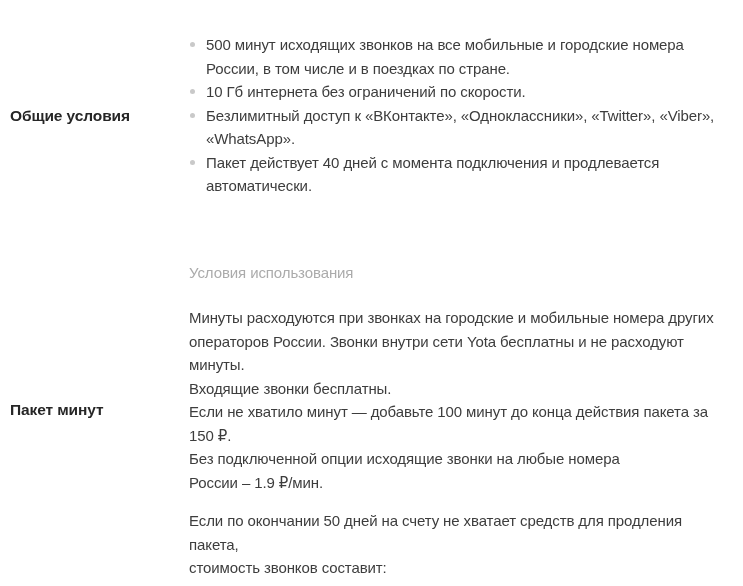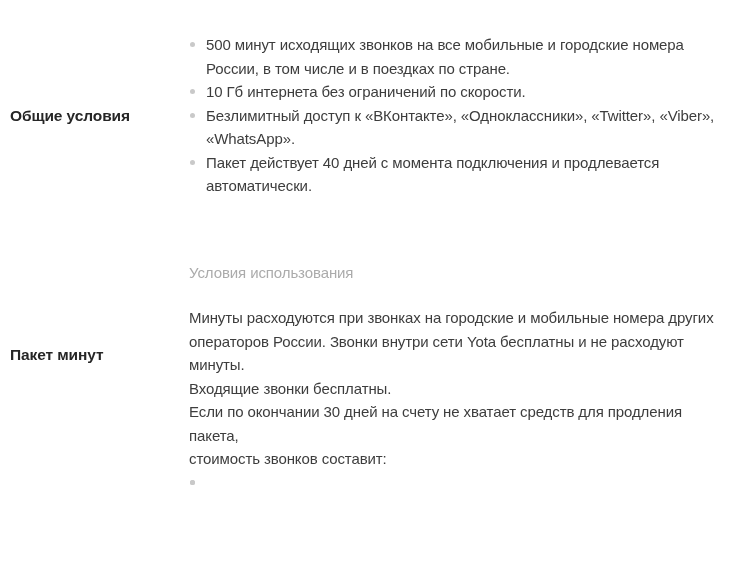--- a/index.html
+++ b/index.html
@@ -115,22 +115,25 @@
     <div class="left-col">
       <h2 class="section-heading">Пакет минут</h2>
     </div>
     <div class="right-col">
       <p class="text paragraph subheading">Условия использования</p>
 
       <p class="text paragraph">Минуты расходуются при звонках на городские и мобильные номера других
 операторов России. Звонки внутри сети Yota бесплатны и не расходуют минуты.
 Входящие звонки бесплатны.</p>
 
+      <p class="text paragraph paragraph--option">Если не хватило минут — добавьте 100 минут до конца действия пакета за 150 ₽.
+Без подключенной опции исходящие звонки на любые номера
+России – 1.9 ₽/мин.</p>
 
-      <p class="text paragraph">Если по окончании 30 дней на счету не хватает средств для продления пакета,
+      <p class="text paragraph">Если по окончании 50 дней на счету не хватает средств для продления пакета,
 стоимость звонков составит:</p>
 
       <ul class="bullet-list">
         <li>
           <span class="dot"></span>
         </li>
         <li>
           <span class="dot"></span>
         </li>
       </ul>

